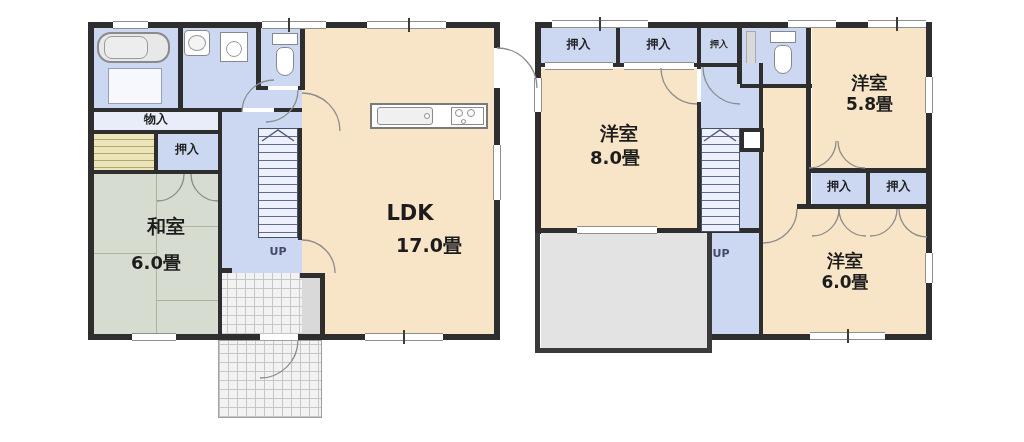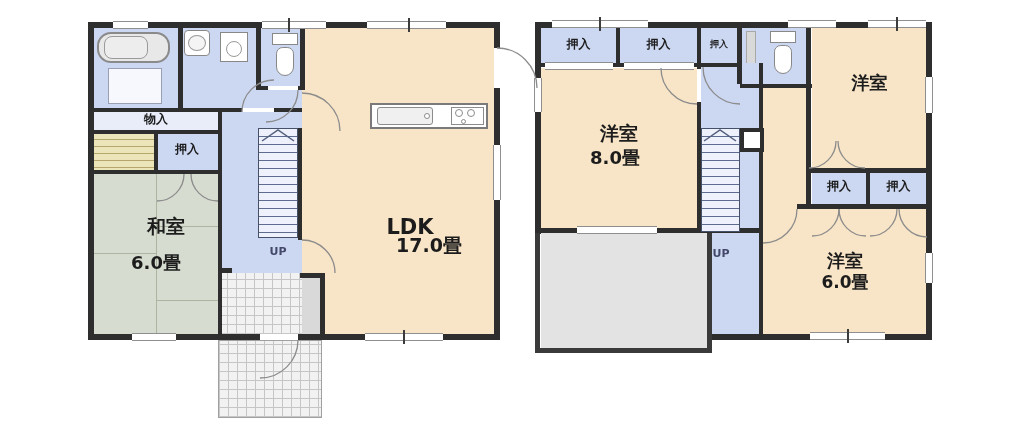--- a/index.html
+++ b/index.html
@@ -93,21 +93,21 @@
   <div class="icon" style="left:424px;top:113px;width:6px;height:6px;border:1px solid #8c8c8c;border-radius:50%"></div>
   <div class="icon" style="left:451px;top:107px;width:33px;height:18px;border:1px solid #8c8c8c"></div>
   <div class="icon" style="left:455px;top:109px;width:8px;height:8px;border:1px solid #8c8c8c;border-radius:50%"></div>
   <div class="icon" style="left:467px;top:109px;width:8px;height:8px;border:1px solid #8c8c8c;border-radius:50%"></div>
   <div class="icon" style="left:461px;top:119px;width:5px;height:5px;border:1px solid #8c8c8c;border-radius:50%"></div>
 
   <div class="lbl" style="left:94px;top:113px;width:124px;font-size:12px">物入</div>
   <div class="lbl" style="left:156px;top:143px;width:62px;font-size:12px">押入</div>
   <div class="lbl" style="left:94px;top:217px;width:144px;font-size:19px">和室</div>
   <div class="lbl" style="left:94px;top:254px;width:124px;font-size:18px">6.0畳</div>
-  <div class="lbl" style="left:330px;top:216px;width:160px;font-size:21px">LDK</div>
+  <div class="lbl" style="left:330px;top:202px;width:160px;font-size:21px">LDK</div>
   <div class="lbl" style="left:349px;top:236px;width:160px;font-size:19px">17.0畳</div>
   <div class="lbl" style="left:258px;top:246px;width:40px;font-size:11px;color:#44496b">UP</div>
 
   <div class="fill" style="left:541px;top:28px;width:75px;height:35px;background:#ccd7f1"></div>
   <div class="fill" style="left:620px;top:28px;width:77px;height:35px;background:#ccd7f1"></div>
   <div class="fill" style="left:701px;top:28px;width:36px;height:35px;background:#ccd7f1"></div>
   <div class="fill" style="left:742px;top:28px;width:64px;height:56px;background:#ccd7f1"></div>
   <div class="fill" style="left:746px;top:31px;width:10px;height:50px;background:#d9d9d9;border:1px solid #a8a8a8;box-sizing:border-box"></div>
   <div class="fill" style="left:701px;top:63px;width:62px;height:271px;background:#ccd7f1"></div>
   <div class="fill" style="left:763px;top:88px;width:43px;height:121px;background:#f8e4c6"></div>
@@ -163,20 +163,21 @@
   <div class="icon" style="left:774px;top:45px;width:18px;height:29px;border:1px solid #888;border-radius:9px 9px 12px 12px"></div>
 
   <div class="lbl" style="left:541px;top:38px;width:75px;font-size:12px">押入</div>
   <div class="lbl" style="left:620px;top:38px;width:77px;font-size:12px">押入</div>
   <div class="lbl" style="left:701px;top:40px;width:36px;font-size:9px">押入</div>
   <div class="lbl" style="left:812px;top:180px;width:54px;font-size:12px">押入</div>
   <div class="lbl" style="left:870px;top:180px;width:57px;font-size:12px">押入</div>
   <div class="lbl" style="left:541px;top:124px;width:156px;font-size:19px">洋室</div>
   <div class="lbl" style="left:541px;top:149px;width:148px;font-size:18px">8.0畳</div>
   <div class="lbl" style="left:812px;top:74px;width:115px;font-size:18px">洋室</div>
+  <div class="lbl" style="left:812px;top:96px;width:115px;font-size:17px">5.8畳</div>
   <div class="lbl" style="left:763px;top:252px;width:164px;font-size:18px">洋室</div>
   <div class="lbl" style="left:763px;top:274px;width:164px;font-size:17px">6.0畳</div>
   <div class="lbl" style="left:706px;top:248px;width:30px;font-size:11px;color:#44496b">UP</div>
 
   <svg class="overlay" width="1024" height="442" viewBox="0 0 1024 442">
     <g fill="none" stroke="#8c8c8c" stroke-width="1.3">
 
       <path d="M 242 112 A 32 32 0 0 1 274 80"></path>
       <path d="M 298 90 A 32 32 0 0 1 266 122"></path>
       <path d="M 302 93 A 38 38 0 0 1 340 131"></path>

